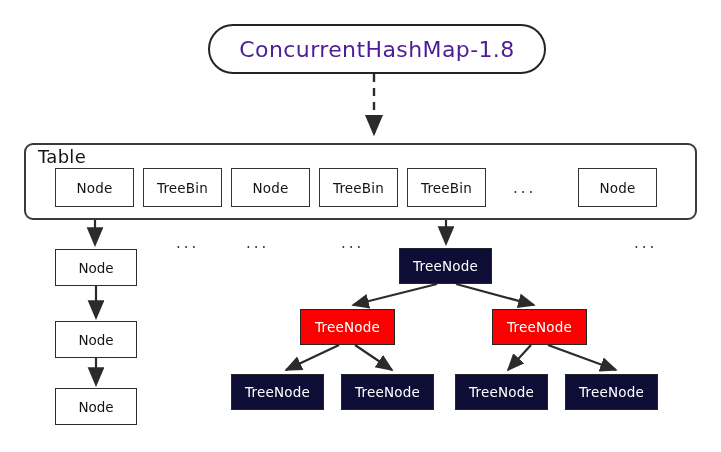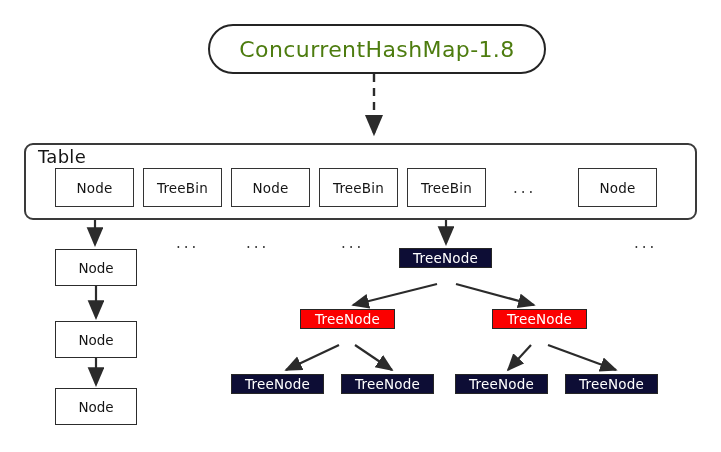--- a/index.html
+++ b/index.html
@@ -13,21 +13,21 @@
   .svg-layer{position:absolute;left:0;top:0;width:721px;height:452px;pointer-events:none;}
 
   
   .title-pill{
     position:absolute;left:208px;top:24px;width:338px;height:50px;
     border:2.5px solid #242424;border-radius:26px;background:#ffffff;
     display:flex;align-items:center;justify-content:center;
     box-sizing:border-box;
   }
   .title-pill span{
-    font-size:22px;letter-spacing:.4px;color:#4d7c0f;
+    font-size:22px;letter-spacing:.4px;color:#4c1d95;
     font-family:"DejaVu Sans","Liberation Sans",sans-serif;
     white-space:nowrap;
   }
 
   
   .table-box{
     position:absolute;left:24px;top:143px;width:673px;height:77px;
     border:2px solid #3a3a3a;border-radius:9px;background:#ffffff;
     box-sizing:border-box;
   }
@@ -53,21 +53,21 @@
   
   .nodebox{
     position:absolute;width:82px;height:37px;
     border:1.8px solid #2c2c2c;background:#ffffff;
     display:flex;align-items:center;justify-content:center;
     box-sizing:border-box;font-size:13.5px;color:#141414;
   }
 
   
   .treenode{
-    position:absolute;height:20px;
+    position:absolute;height:36px;
     border:1.6px solid #262626;
     display:flex;align-items:center;justify-content:center;
     box-sizing:border-box;font-size:13.5px;color:#ffffff;
     letter-spacing:.2px;white-space:nowrap;
   }
   .tn-black{background:#0d0d35;}
   .tn-red{background:#fb0000;}
 </style>
 </head>
 <body>

